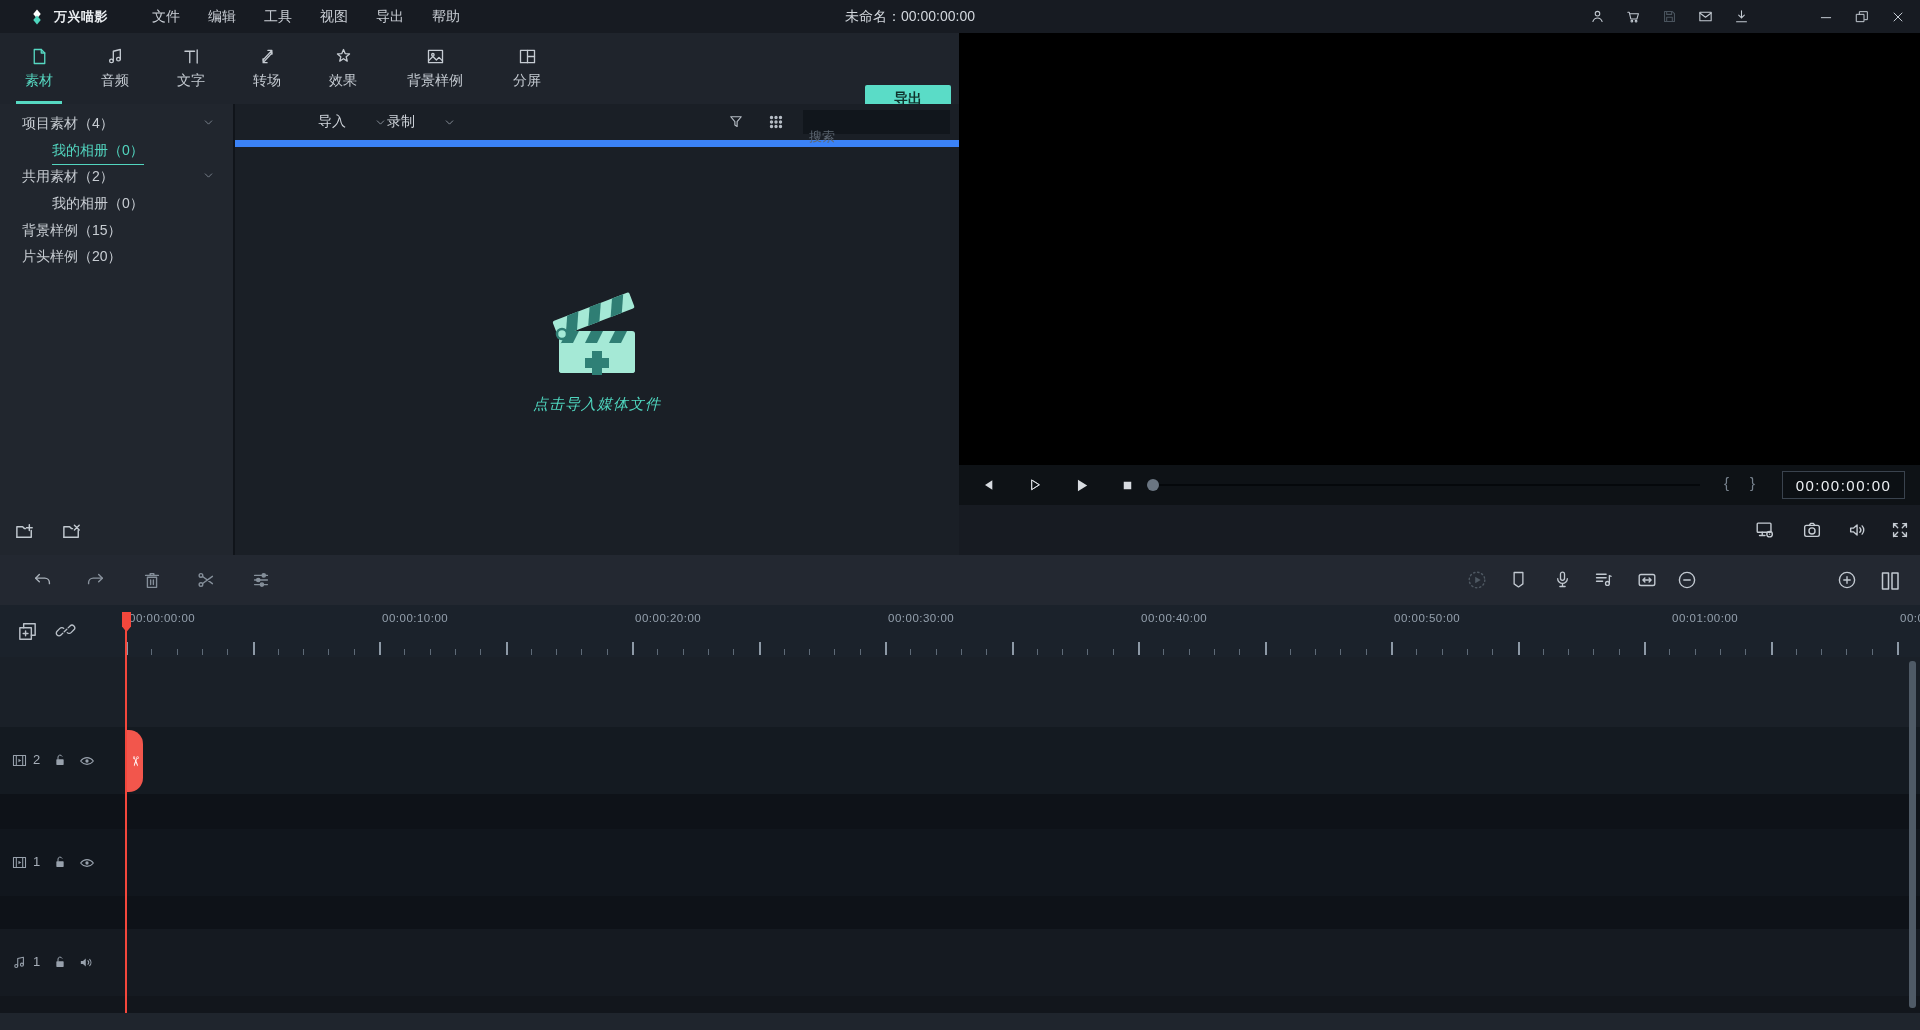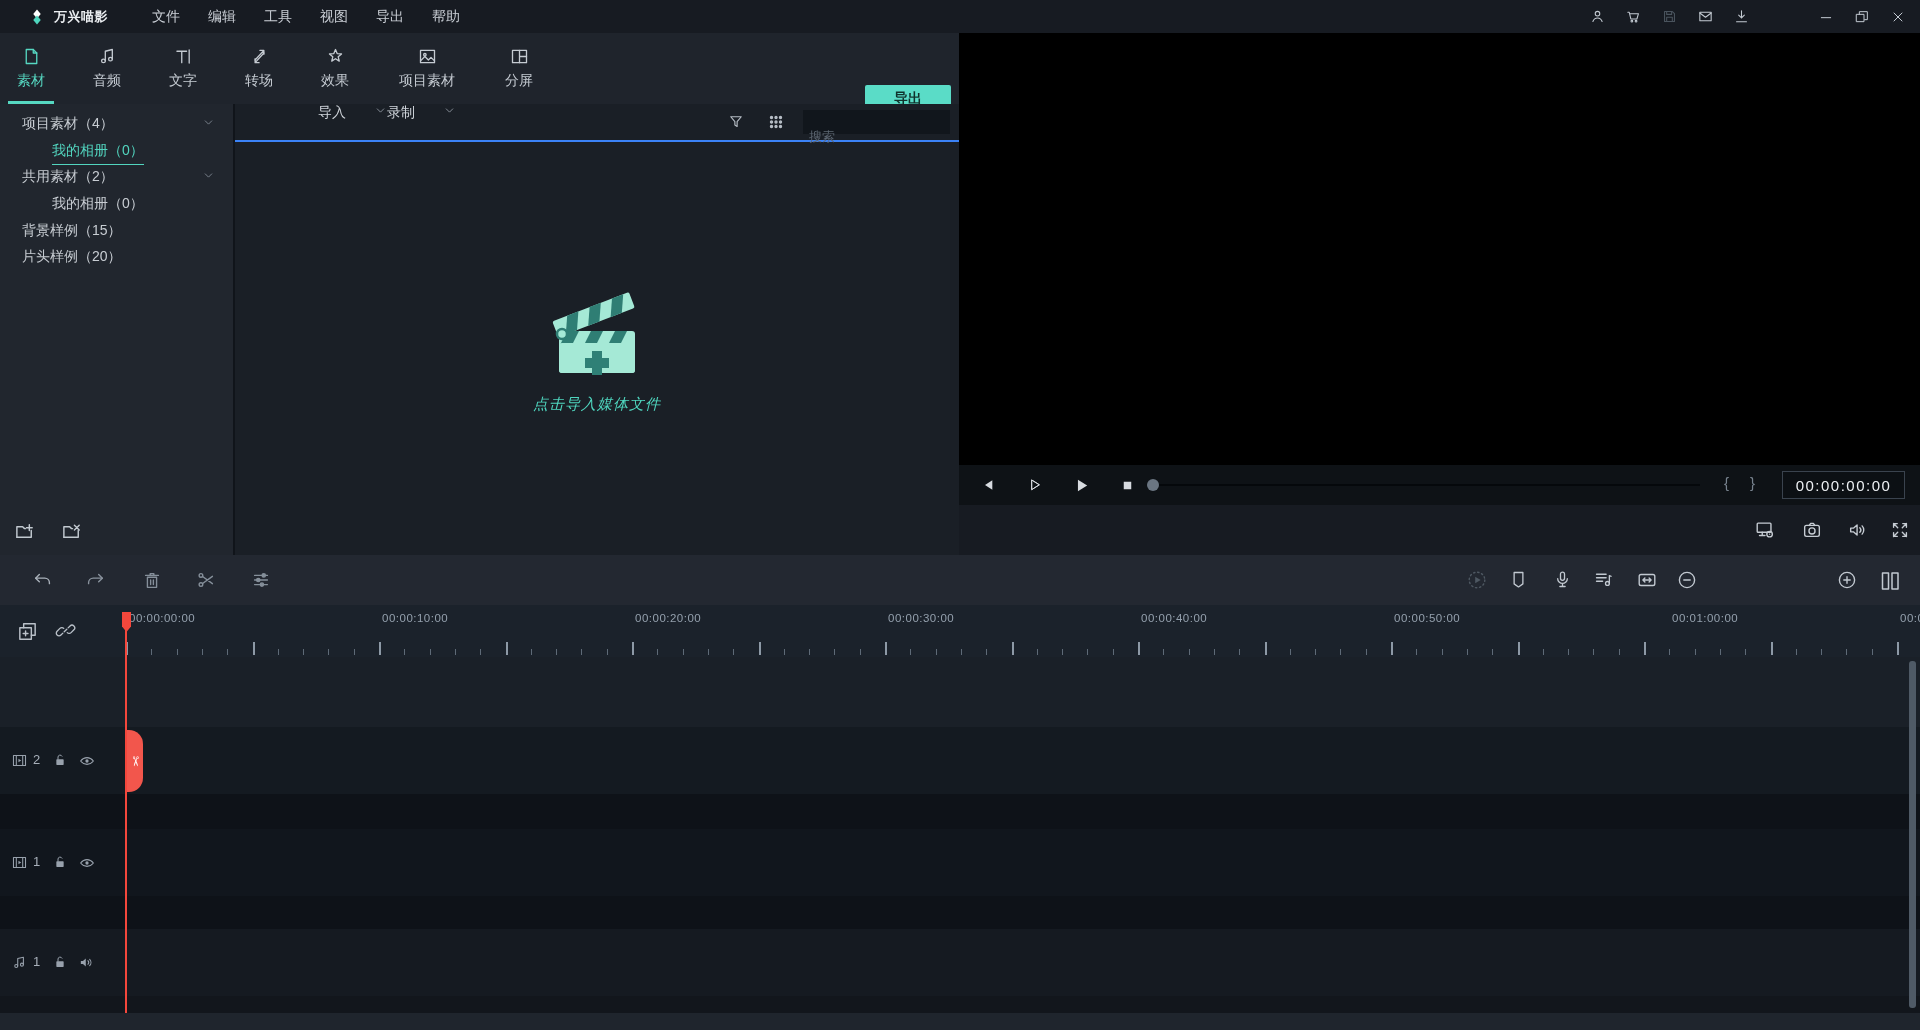--- a/index.html
+++ b/index.html
@@ -15,21 +15,21 @@
   #logo-text{font-size:13px;font-weight:bold;color:#eceff2;letter-spacing:0.5px;}
   #menubar{display:flex;margin-left:30px;}
   #menubar .menu{padding:0 14px;font-size:14px;color:#c9ced5;line-height:33px;cursor:default;}
   #win-title{position:absolute;left:640px;width:540px;text-align:center;font-size:14px;color:#d2d7dd;line-height:33px;}
   #tb-icons{position:absolute;right:170px;top:0;height:33px;display:flex;align-items:center;gap:19px;color:#c3cad2;}
   #tb-icons .dim{color:#4a545e;}
   #win-controls{position:absolute;right:14px;top:0;height:33px;display:flex;align-items:center;gap:20px;color:#c3cad2;}
 
   
   #ribbon{left:0;top:33px;width:959px;height:71px;background:#1f242c;border-bottom:1px solid #141920;}
-  #tabs{position:absolute;left:8px;top:0;height:71px;display:flex;gap:30px;}
+  #tabs{position:absolute;left:16px;top:0;height:71px;display:flex;gap:30px;}
   .tab{width:46px;height:71px;display:flex;flex-direction:column;align-items:center;justify-content:flex-start;padding-top:13px;box-sizing:border-box;color:#c5cbd2;position:relative;cursor:pointer;}
   .tab.wide{width:78px;}
   .tab .tlabel{font-size:14px;margin-top:5px;white-space:nowrap;}
   .tab.active{color:#56d8c2;}
   .tab.active::after{content:"";position:absolute;left:0;right:0;bottom:0;height:3px;background:#56d8c2;}
   #export-btn{position:absolute;left:865px;top:52px;width:86px;height:28px;background:#5adcc7;color:#10322c;
               font-size:14px;font-weight:bold;border:none;border-radius:2px;display:flex;align-items:center;justify-content:center;cursor:pointer;}
 
   
   #sidebar{left:0;top:104px;width:233px;height:451px;background:#21262e;}
@@ -37,21 +37,21 @@
   .sb-item .lab{display:inline-block;}
   .sb-item.sel{color:#52d5bf;}
   .sb-item.sel .lab{border-bottom:1px solid #52d5bf;padding-bottom:1px;}
   .sb-chev{position:absolute;right:18px;top:6px;color:#8a939e;}
   #sb-bottom{position:absolute;left:14px;bottom:12px;display:flex;gap:24px;color:#c2c9d0;}
   #vdiv{left:233px;top:104px;width:2px;height:451px;background:#10141a;}
   #collapse-handle{left:235px;top:390px;width:10px;height:28px;color:#707b87;font-size:13px;display:flex;align-items:center;cursor:pointer;}
 
   
   #media{left:235px;top:104px;width:724px;height:451px;background:#1a1f26;}
-  #media-header{position:absolute;left:0;top:0;width:724px;height:36px;border-bottom:2px solid #3b82f6;display:flex;align-items:flex-start;}
+  #media-header{position:absolute;left:0;top:0;width:724px;height:36px;border-bottom:7px solid #3b82f6;display:flex;align-items:center;}
   .mh-label{font-size:14px;color:#d0d5db;cursor:pointer;}
   #import-label{margin-left:83px;}
   #record-label{}
   .mh-chev{margin-left:28px;color:#9aa3ad;cursor:pointer;}
   #mh-funnel{position:absolute;left:492px;top:9px;color:#b7bec6;cursor:pointer;}
   #mh-grid{position:absolute;left:532px;top:9px;color:#b7bec6;cursor:pointer;}
   #searchbox{position:absolute;left:568px;top:6px;width:147px;height:24px;background:#11161c;display:flex;align-items:center;}
   #searchbox input{flex:1;background:transparent;border:none;outline:none;color:#aeb5bd;font-size:13px;padding:0 6px;font-family:Liberation Serif, serif;margin-top:29px;}
   #searchbox input::placeholder{color:#5e6873;}
   #search-mag{color:#c9ced5;margin-right:5px;}
@@ -122,20 +122,21 @@
     <span id="logo-text">万兴喵影</span>
   </div>
   <div id="menubar">
     <span class="menu">文件</span>
     <span class="menu">编辑</span>
     <span class="menu">工具</span>
     <span class="menu">视图</span>
     <span class="menu">导出</span>
     <span class="menu">帮助</span>
   </div>
+  <div id="win-title">未命名：00:00:00:00</div>
   <div id="tb-icons">
     <svg class="ic" width="17" height="17" viewBox="0 0 24 24">
         <circle cx="12" cy="8" r="3.2"></circle>
         <path d="M5.5 19c1.2-3.4 3.6-5 6.5-5s5.3 1.6 6.5 5"></path>
       </svg>
     <svg class="ic" width="17" height="17" viewBox="0 0 24 24">
         <path d="M4 6h2l2.2 9.5h8.6L19 8H7"></path>
         <circle cx="9.7" cy="18.6" r="1.2"></circle>
         <circle cx="15.6" cy="18.6" r="1.2"></circle>
       </svg>
@@ -203,21 +204,21 @@
           <path d="M12 4l1.9 4.7 5 .4-3.8 3.3 1.2 4.9-4.3-2.7-4.3 2.7 1.2-4.9L5.1 9.1l5-.4z"></path>
         </svg>
       <span class="tlabel">效果</span>
     </div>
     <div class="tab wide">
       <svg class="ic" width="21" height="21" viewBox="0 0 24 24">
           <rect x="4" y="5" width="16" height="14"></rect>
           <circle cx="9" cy="10" r="1.4"></circle>
           <path d="M4 17l5-5 4 4 3-3 4 4"></path>
         </svg>
-      <span class="tlabel">项目素材</span>
+      <span class="tlabel">背景样例</span>
     </div>
     <div class="tab">
       <svg class="ic" width="21" height="21" viewBox="0 0 24 24">
           <rect x="4" y="5" width="16" height="14"></rect>
           <path d="M12 5v14M12 12h8"></path>
         </svg>
       <span class="tlabel">分屏</span>
     </div>
   </div>
   <button id="export-btn">导出</button>

